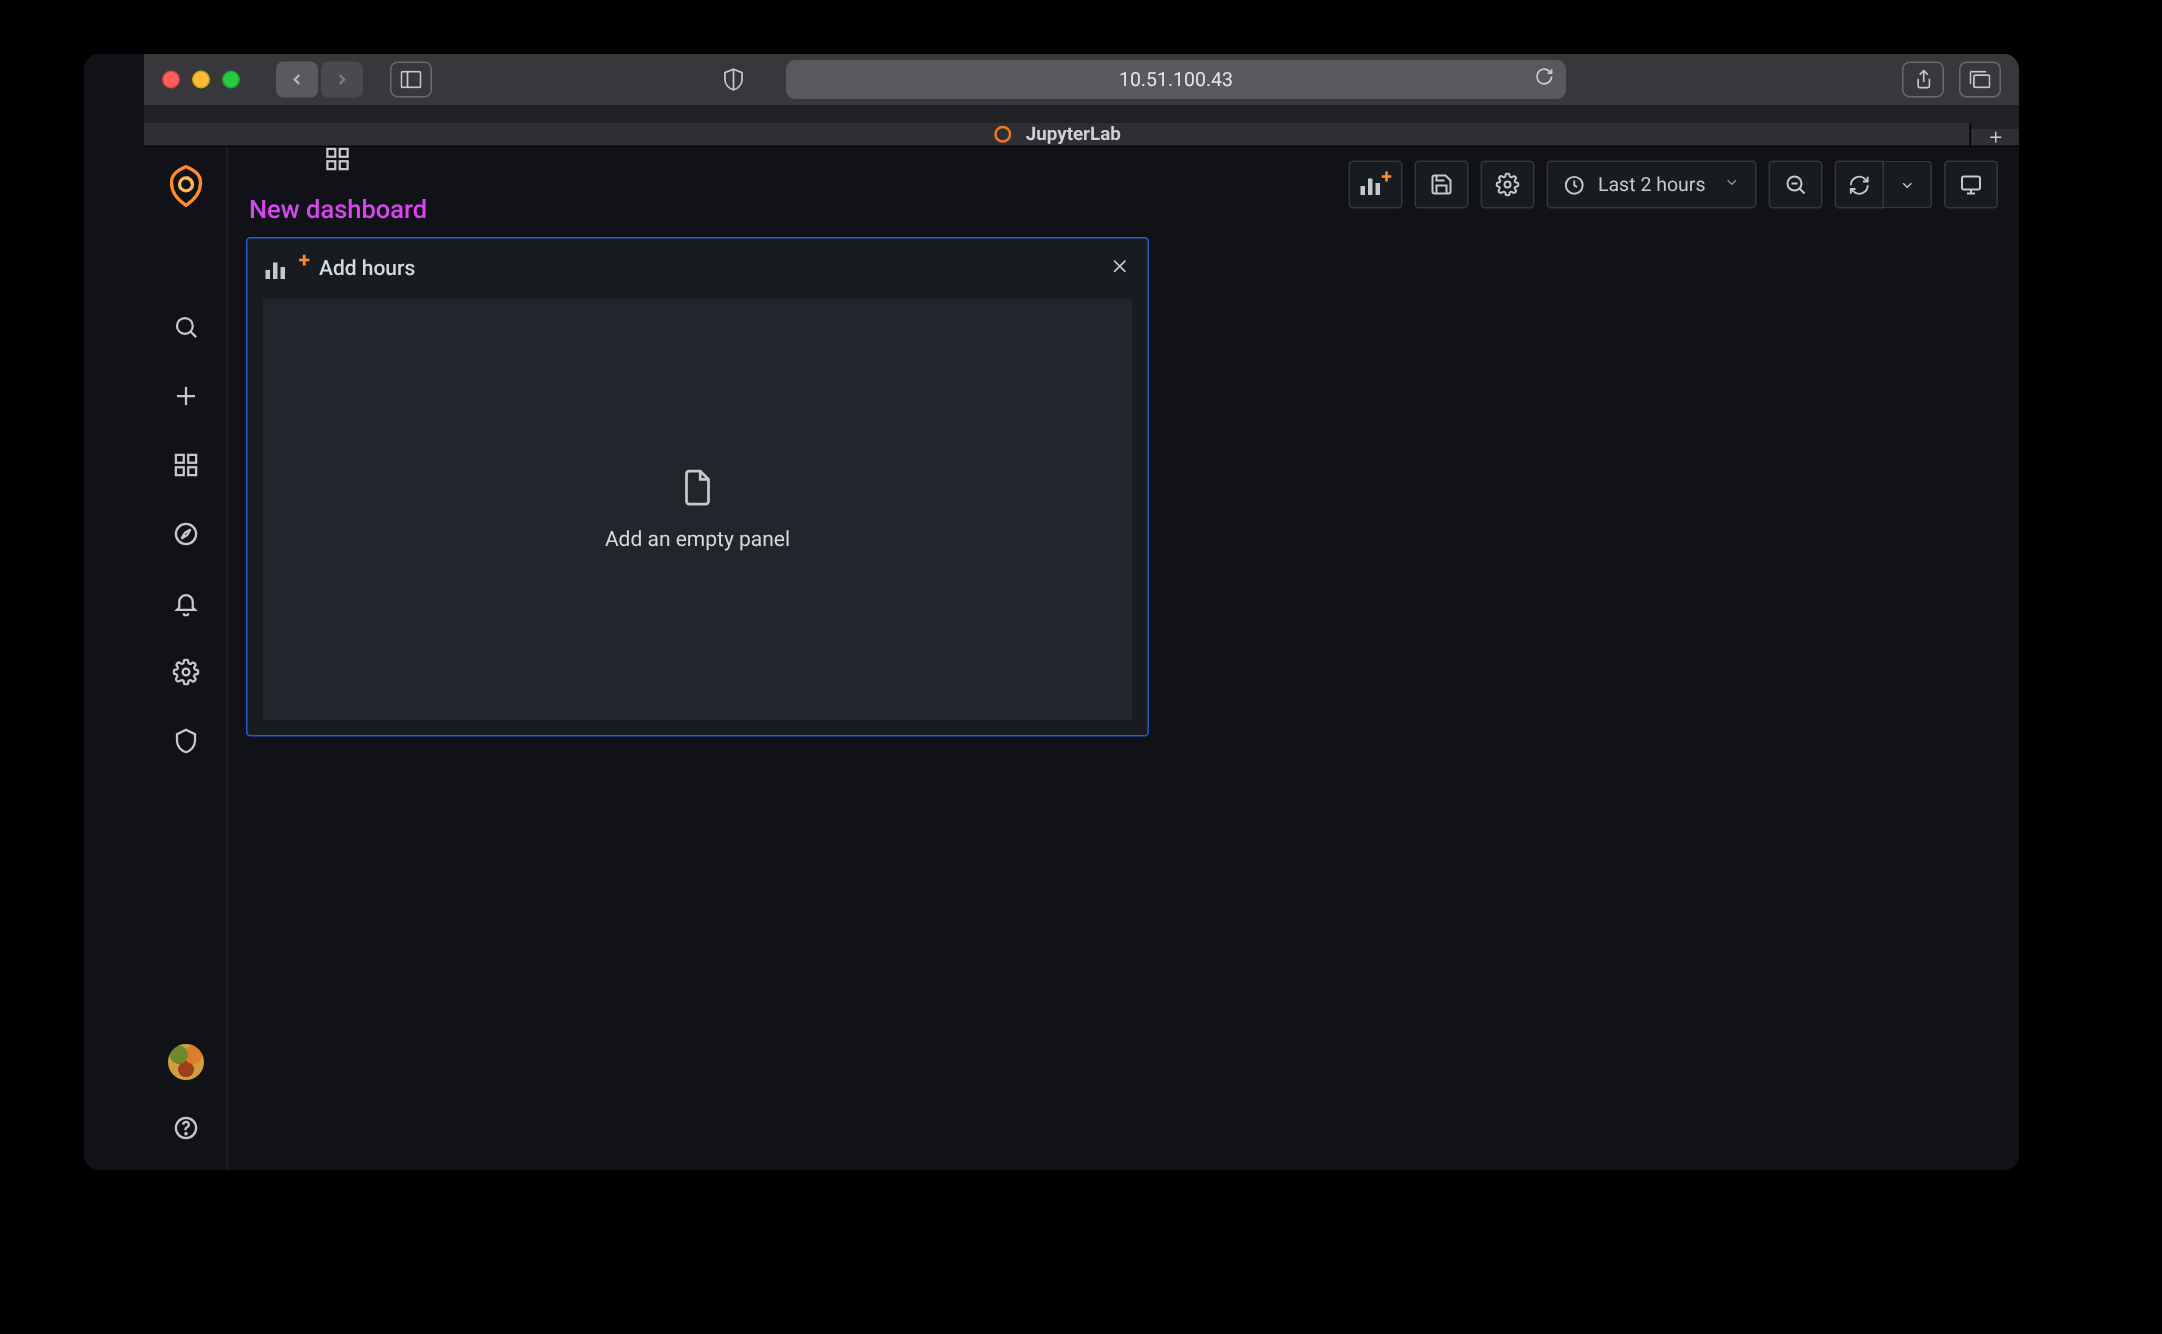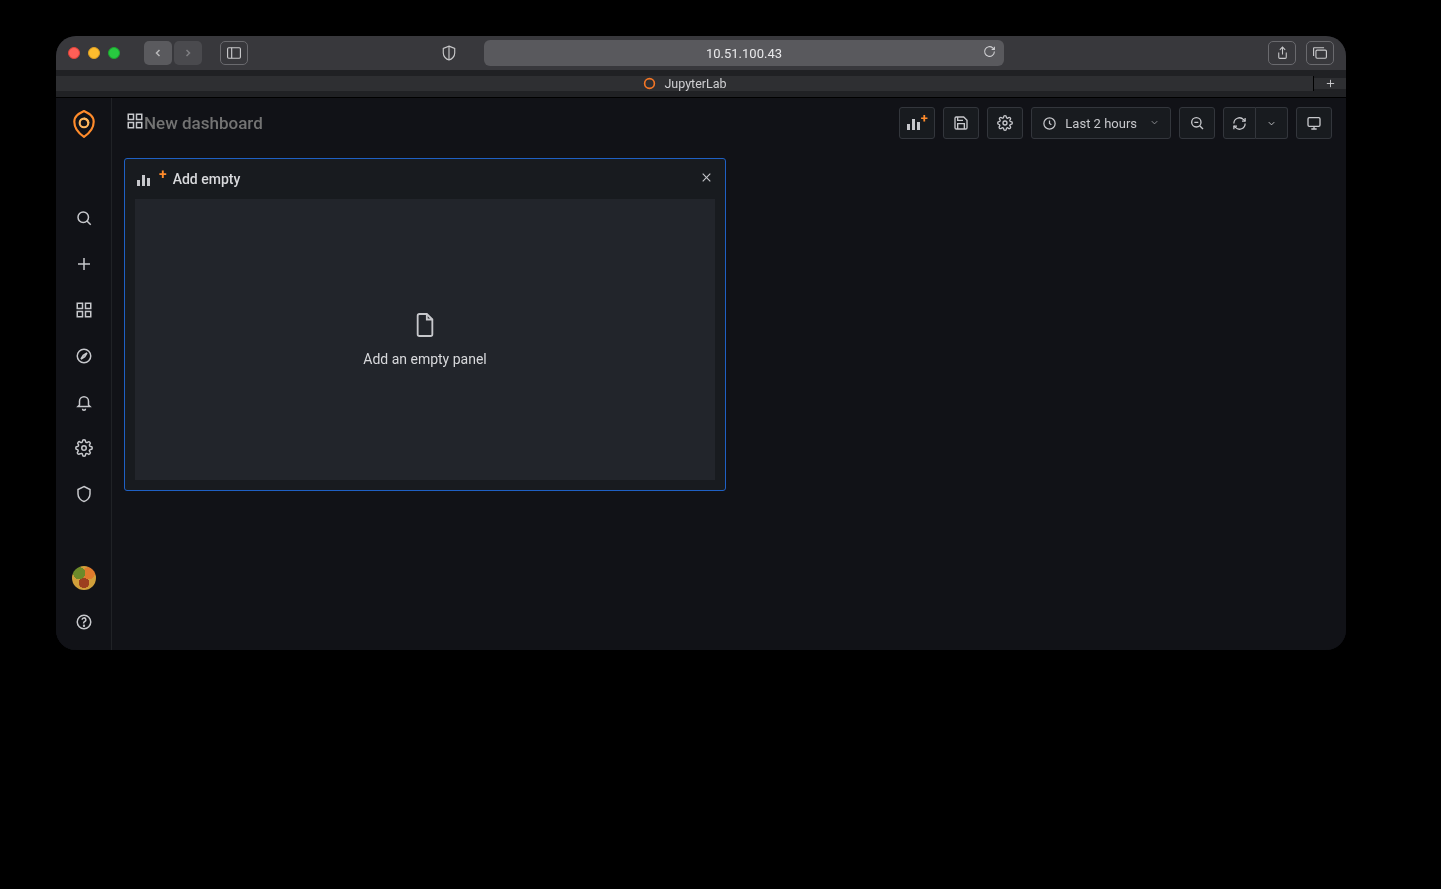--- a/index.html
+++ b/index.html
@@ -1,26 +1,27 @@
 <!DOCTYPE html>
 <html><head>
 <meta charset="utf-8">
 <style>
   * { box-sizing: border-box; margin: 0; padding: 0; }
   html, body { width: 1441px; height: 889px; background: #000; font-family: -apple-system, BlinkMacSystemFont, "Segoe UI", Roboto, Helvetica, Arial, sans-serif; overflow: hidden; }
   .browser-window {
     position: absolute;
     left: 56px; top: 36px;
-    width: 1290px; height: 614px;
+    width: 1290px; height: 744px;
     background: #111217;
-    border-radius: 20px;
+    border-radius: 10px;
     box-shadow: 0 10px 40px rgba(0,0,0,0.6);
     overflow: hidden;
     display: flex;
     flex-direction: column;
+    padding-left: 40px;
   }
   
   .titlebar {
     height: 34px;
     background: #38383c;
     display: flex;
     align-items: center;
     gap: 8px;
     padding: 0 12px;
     position: relative;
@@ -60,22 +61,23 @@
     position: absolute; right: 8px; top: 50%; transform: translateY(-50%);
     color: #cfcfd2;
   }
   .right-btns { display:flex; gap:10px; margin-left:auto; }
   .rt-btn {
     width: 28px; height: 24px; border: 1px solid #6a6a6e; border-radius: 5px;
     display: flex; align-items: center; justify-content: center; color: #c7c7c9;
   }
   
   .tabrow {
-    height: 28px; background: #202124; display: flex; align-items: center;
+    height: 28px; background: #202124; display: flex; align-items: flex-end;
     border-bottom: 1px solid #000;
+    font-weight: bold;
   }
   .tab {
     flex: 1; display:flex; align-items:center; justify-content:center;
     gap: 8px; color: #cfcfd2; font-size: 12.5px;
     border-right: 1px solid #000;
   }
   .tab.inactive { background: #2e2f32; }
   .tab.active { background: #111217; color: #d8d8da; }
   .tab-icon-box { width:14px; height:14px; display:flex; align-items:center; justify-content:center; }
   .newtab {
@@ -108,21 +110,21 @@
       radial-gradient(circle at 70% 30%, #e07b2d 0 25%, transparent 26%),
       radial-gradient(circle at 50% 70%, #9c3f1f 0 25%, transparent 26%),
       #d19f3a;
   }
   
   .main { flex:1; display:flex; flex-direction:column; }
   .topbar {
     height: 50px; display:flex; align-items:center; padding: 0 14px;
     gap: 12px;
   }
-  .crumb { display:flex; align-items:center; color:#737373; font-size:17px; font-weight:500; }
+  .crumb { display:flex; align-items:center; gap:10px; color:#d946ef; font-size:17px; font-weight:500;flex-direction:column; }
   .crumb .grid-icon { color:#c7c8cc; }
   .topbar-right { margin-left:auto; display:flex; gap:8px; align-items:center; }
   .icon-btn {
     height: 32px; min-width: 32px; padding: 0 8px;
     background: #181b1f; border: 1px solid #33363c; border-radius: 3px;
     display:flex; align-items:center; justify-content:center;
     color:#c7c8cc;
   }
   .icon-btn.square { width:36px; padding:0; }
   .timepicker {
@@ -391,21 +393,21 @@
 
       <div class="canvas">
         <div class="panel-add">
           <div class="panel-head">
             <span class="bars-wrap">
               <span class="bar hb1"></span>
                 <span class="bar hb2"></span>
                 <span class="bar hb3"></span>
             </span>
             <span class="plus">+</span>
-            <span>Add empty</span>
+            <span>Add hours</span>
             <span class="close">
               <svg width="13" height="13" viewBox="0 0 24 24" stroke="currentColor" stroke-width="2">
                   <line x1="5" y1="5" x2="19" y2="19"></line>
                   <line x1="19" y1="5" x2="5" y2="19"></line>
                 </svg>
             </span>
           </div>
           <div class="panel-body">
             <div class="choice">
               <span class="cicon">

